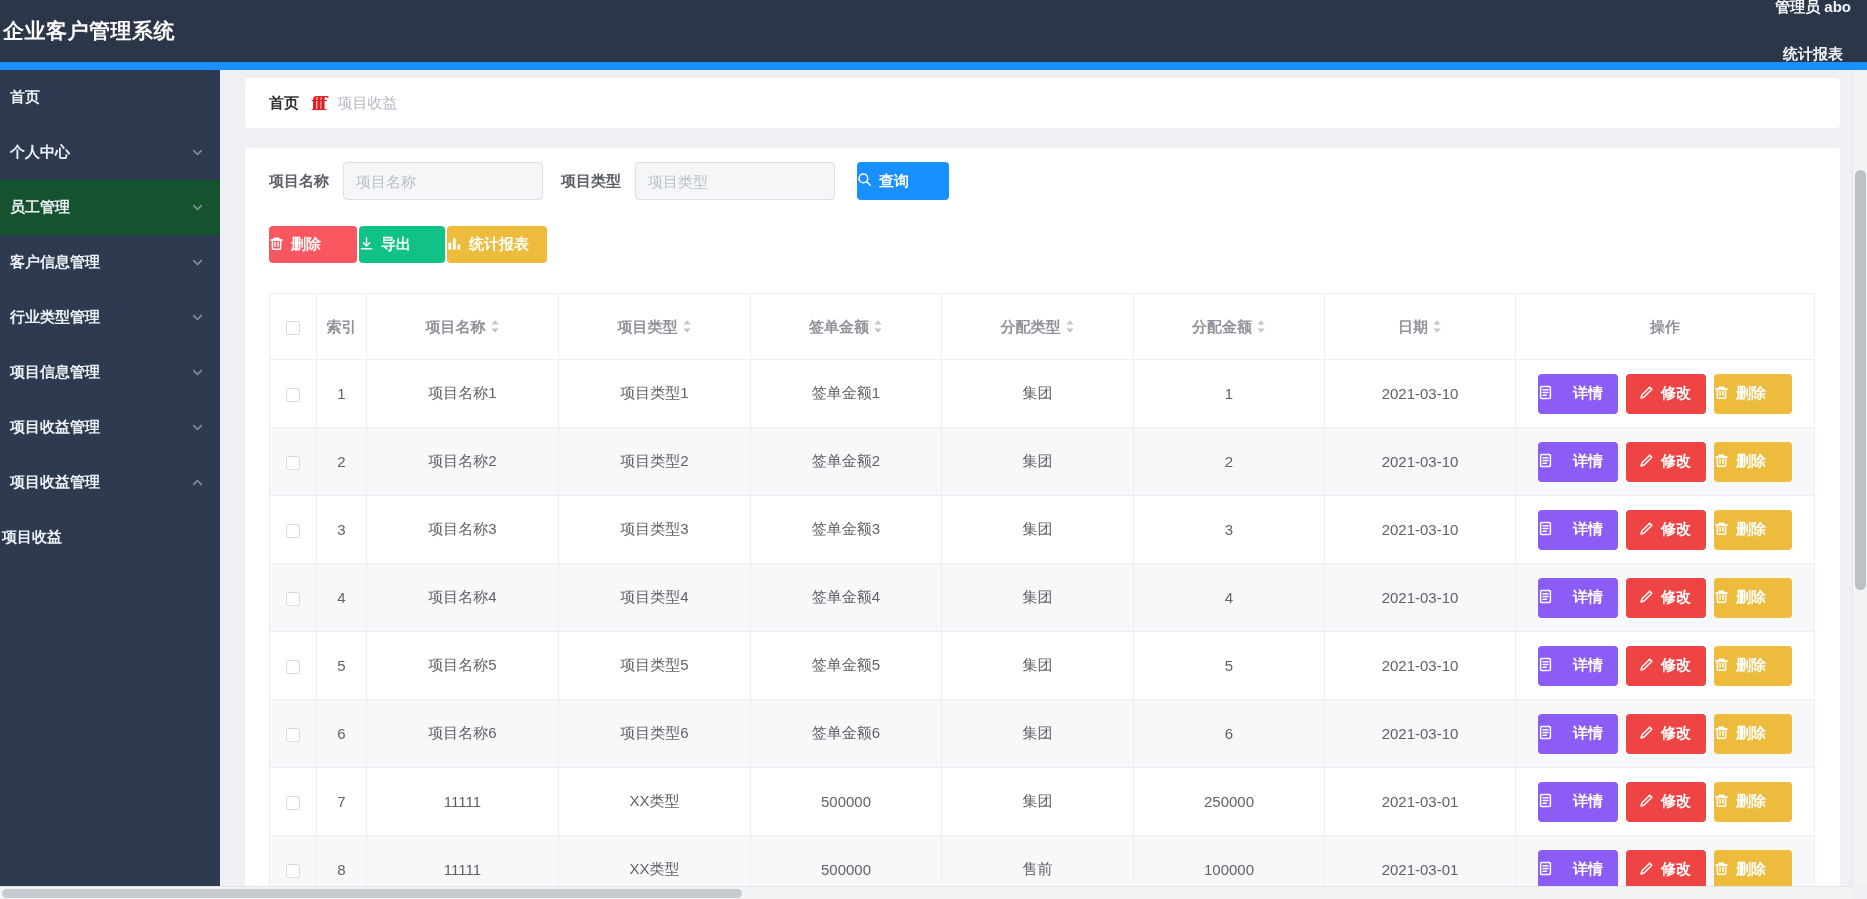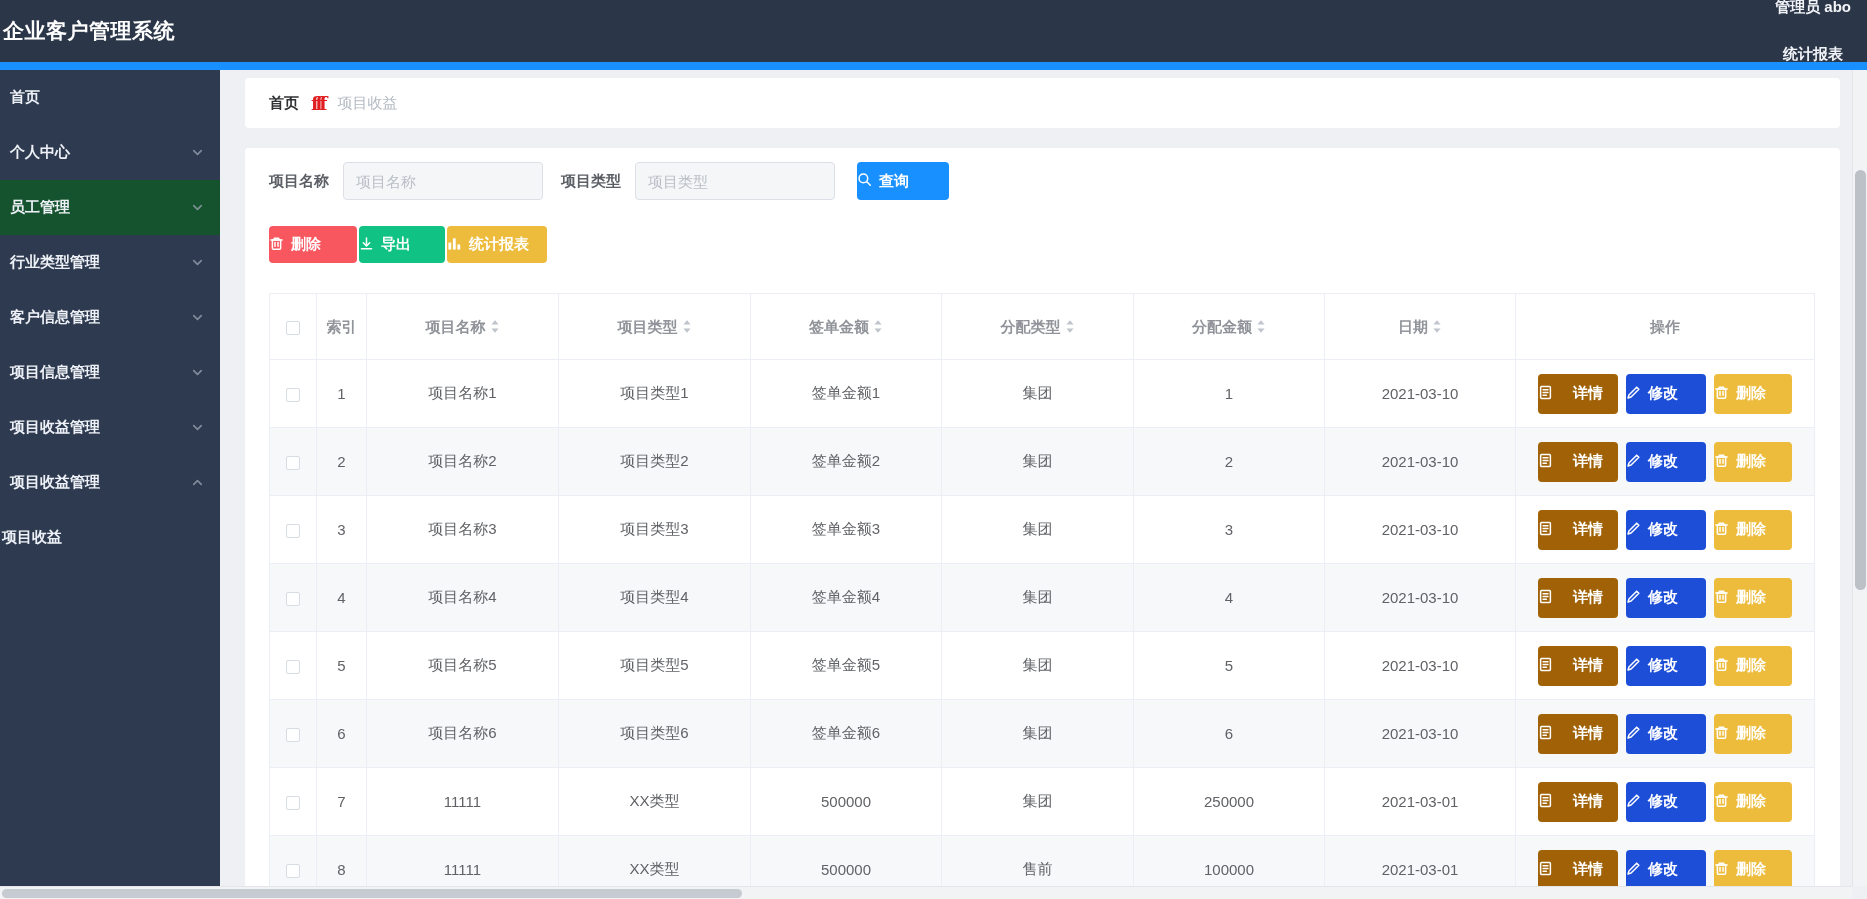--- a/index.html
+++ b/index.html
@@ -61,22 +61,22 @@
   table { margin-top:30px; width:1546px; border-collapse:collapse; table-layout:fixed; }
   th, td { border:1px solid #ebeef5; text-align:center; vertical-align:middle; }
   th { height:66px; color:#909399; font-size:15px; font-weight:600; padding:0 8px; line-height:1.6; }
   td { height:68px; color:#606266; font-size:15px; }
   tr.stripe td { background:#f6f8fa; }
   .caret { margin-left:4px; vertical-align:-2px; }
   .checkbox { display:inline-block; width:14px; height:14px; background:#fff;
     border:1px solid #d8dce3; border-radius:2px; cursor:pointer; vertical-align:middle; }
   .row-actions { display:flex; justify-content:center; gap:8px; }
   .btn-row { height:40px; }
-  .btn-detail { width:80px; background:#a16207;gap:20px; }
-  .btn-edit { width:80px; background:#1d4ed8; }
+  .btn-detail { width:80px; background:#8b5cf6;gap:20px; }
+  .btn-edit { width:80px; background:#ef4444;padding-left:13px; }
   .btn-rowdel { width:78px; background:#edbc3c; }
 
   
   .v-scrollbar { position:absolute; top:70px; right:0; width:15px; height:816px;
     background:#f2f3f5; border-left:1px solid #e3e5e9; }
   .v-thumb { position:absolute; top:100px; left:2px; width:11px; height:420px;
     background:#bcc0c7; border-radius:6px; }
   .h-scrollbar { position:absolute; left:0; bottom:0; height:13px; width:1852px;
     background:#f2f3f5; border-top:1px solid #e3e5e9; }
   .h-thumb { position:absolute; top:2px; left:2px; height:9px; width:740px;
@@ -112,29 +112,29 @@
         </div>
         <div class="side-item active">
           <span>员工管理</span>
           <span class="chev">
             <svg width="15" height="15" viewBox="0 0 16 16">
               <polyline points="4,6 8,10 12,6" fill="none" stroke="#9aa5b5" stroke-width="1.8" stroke-linecap="round" stroke-linejoin="round"></polyline>
             </svg>
           </span>
         </div>
         <div class="side-item">
+          <span>客户信息管理</span>
+          <span class="chev">
+            <svg width="15" height="15" viewBox="0 0 16 16">
+              <polyline points="4,6 8,10 12,6" fill="none" stroke="#9aa5b5" stroke-width="1.8" stroke-linecap="round" stroke-linejoin="round"></polyline>
+            </svg>
+          </span>
+        </div>
+        <div class="side-item">
           <span>行业类型管理</span>
-          <span class="chev">
-            <svg width="15" height="15" viewBox="0 0 16 16">
-              <polyline points="4,6 8,10 12,6" fill="none" stroke="#9aa5b5" stroke-width="1.8" stroke-linecap="round" stroke-linejoin="round"></polyline>
-            </svg>
-          </span>
-        </div>
-        <div class="side-item">
-          <span>客户信息管理</span>
           <span class="chev">
             <svg width="15" height="15" viewBox="0 0 16 16">
               <polyline points="4,6 8,10 12,6" fill="none" stroke="#9aa5b5" stroke-width="1.8" stroke-linecap="round" stroke-linejoin="round"></polyline>
             </svg>
           </span>
         </div>
         <div class="side-item">
           <span>项目信息管理</span>
           <span class="chev">
             <svg width="15" height="15" viewBox="0 0 16 16">

